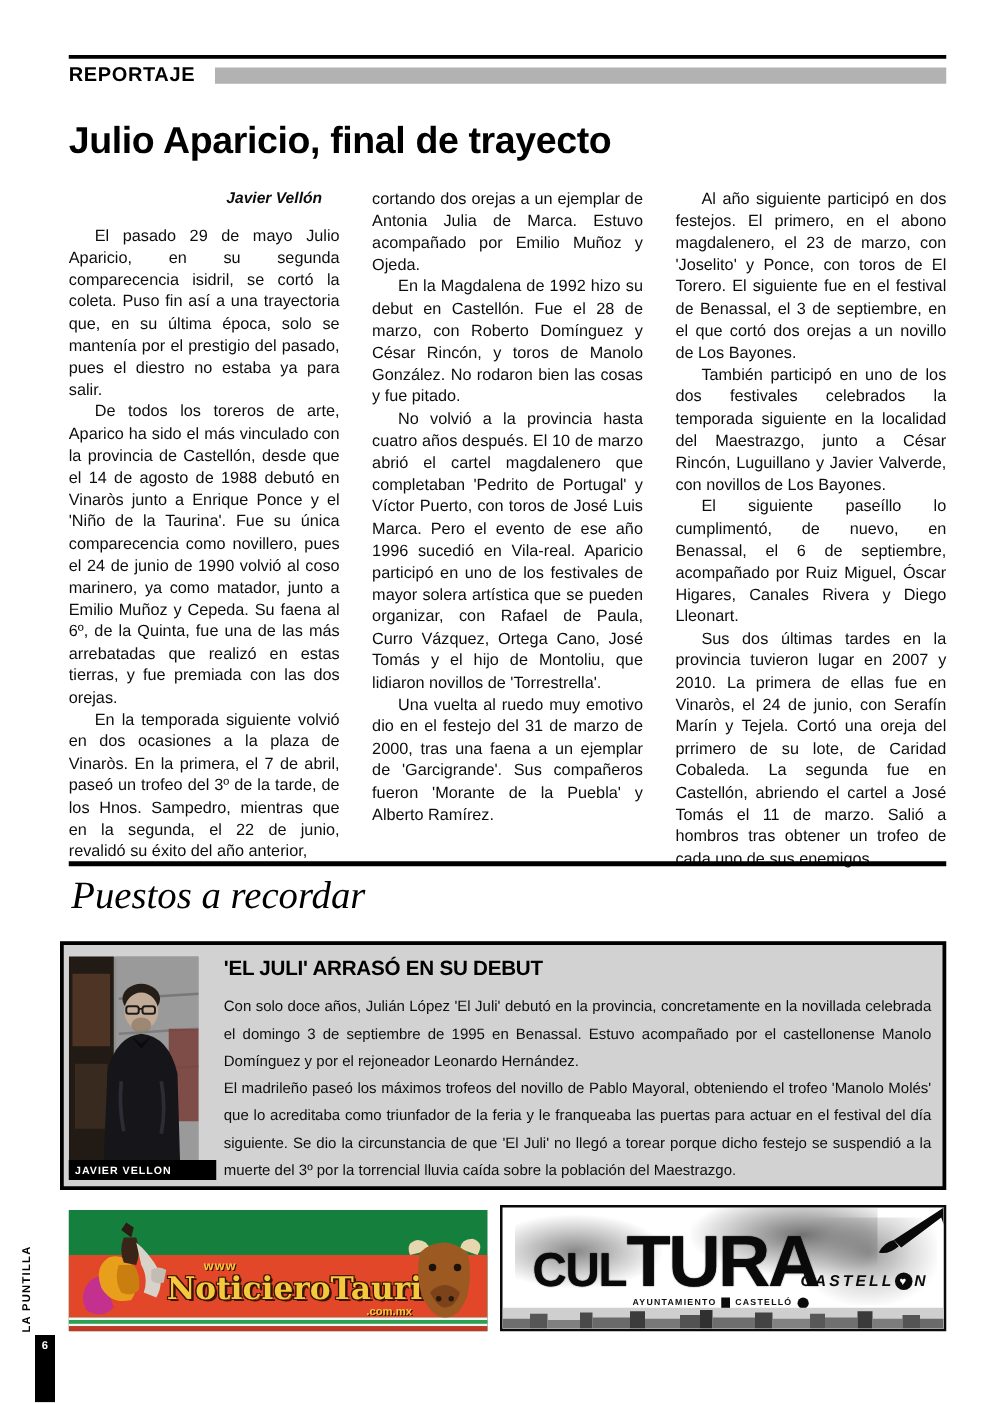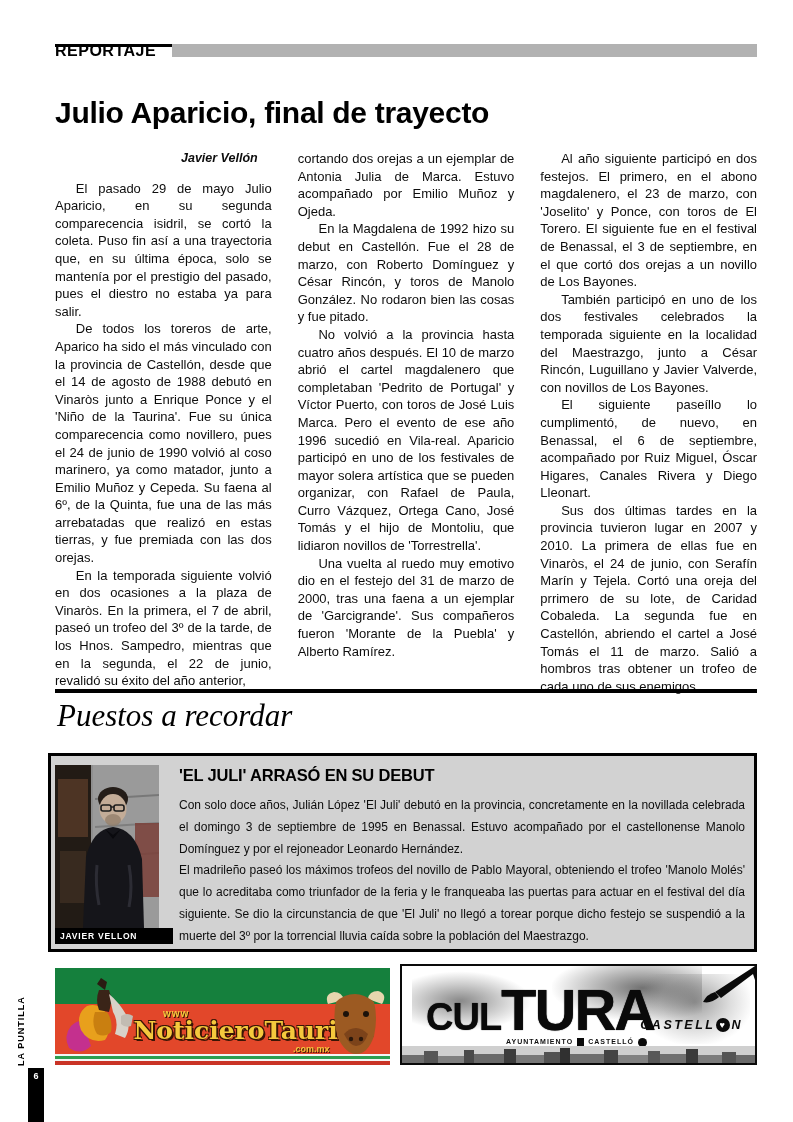--- a/index.html
+++ b/index.html
@@ -2,21 +2,21 @@
 <html><head>
 <meta charset="utf-8">
 <style>
   * { margin:0; padding:0; box-sizing:border-box; }
   html,body { background:#ffffff; }
   body { font-family:"Liberation Sans", sans-serif; color:#111; }
   .page { position:relative; width:793px; height:1122px; background:#fff; overflow:hidden; }
 
   
   .top-rule { position:absolute; left:55px; top:44px; width:702px; height:3px; background:#000; }
-  .section-row { position:absolute; left:55px; top:42px; width:702px; height:16px;text-align:center; }
+  .section-row { position:absolute; left:55px; top:52px; width:702px; height:16px;text-align:center; }
   .section-label { position:absolute; left:0; top:0; font-size:16px; font-weight:bold; letter-spacing:.5px; color:#000; }
   .section-bar { position:absolute; left:117px; top:2px; width:585px; height:13px; background:#b2b2b2; }
 
   .headline { position:absolute; left:55px; top:96px; width:690px; font-size:30px; font-weight:bold; letter-spacing:-.3px; color:#000; }
 
   
   .columns { position:absolute; left:55px; top:150px; width:702px; display:flex; gap:26px; }
   .col { width:224.6px; font-size:13px; line-height:17.6px; text-align:justify; color:#0d0d0d; }
   .col p { margin:0; text-indent:1.6em; }
   .col p.noindent { text-indent:0; }

